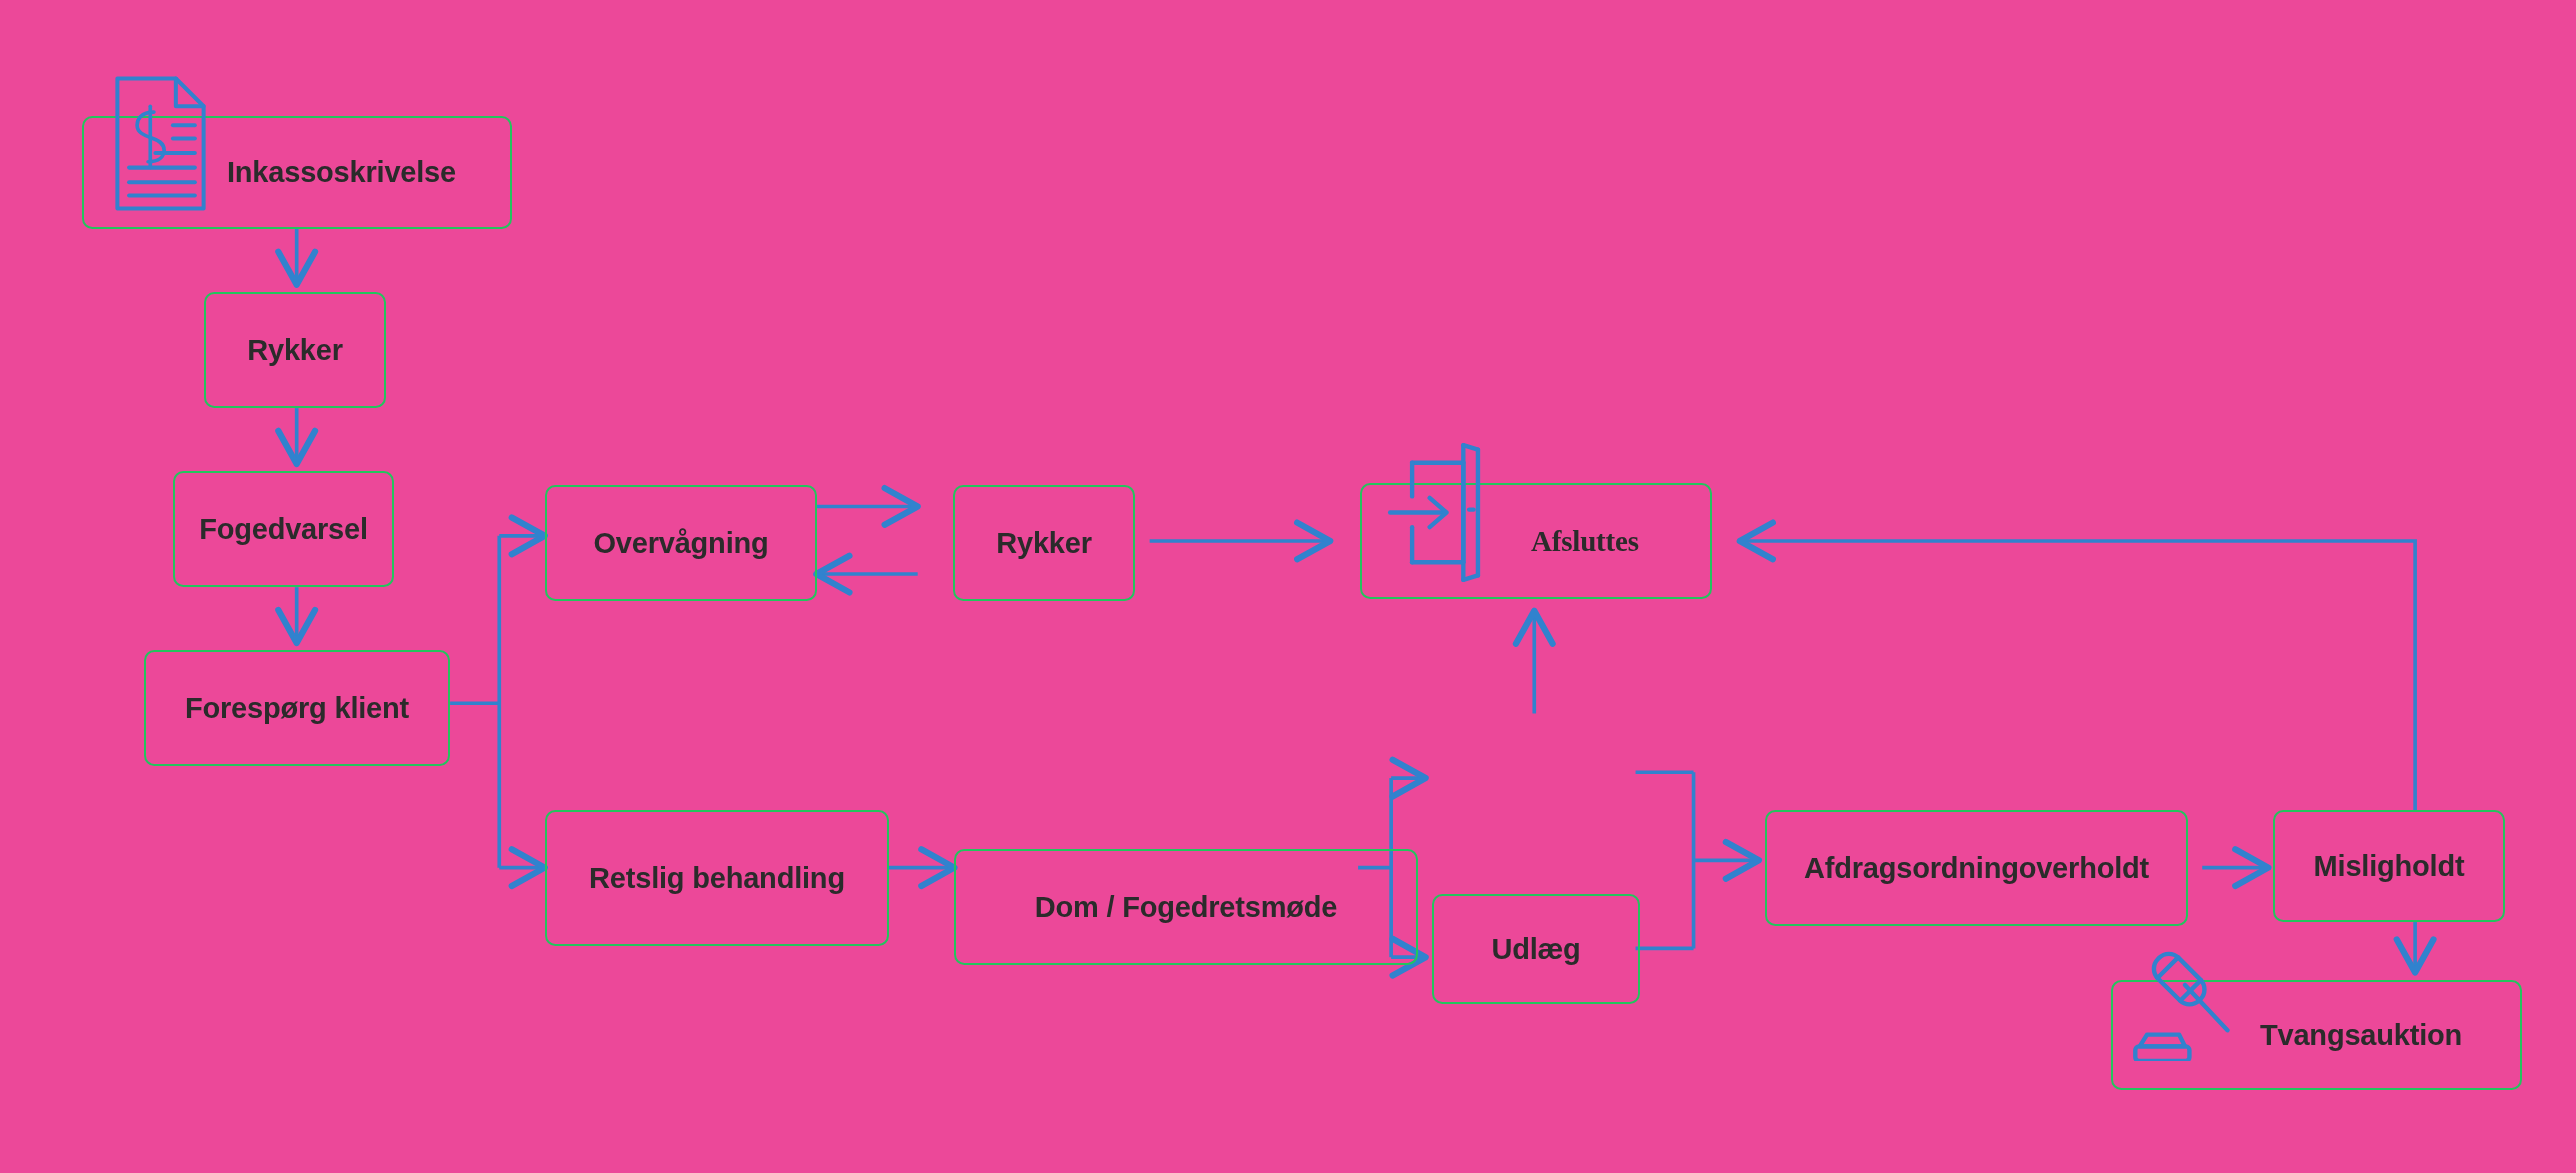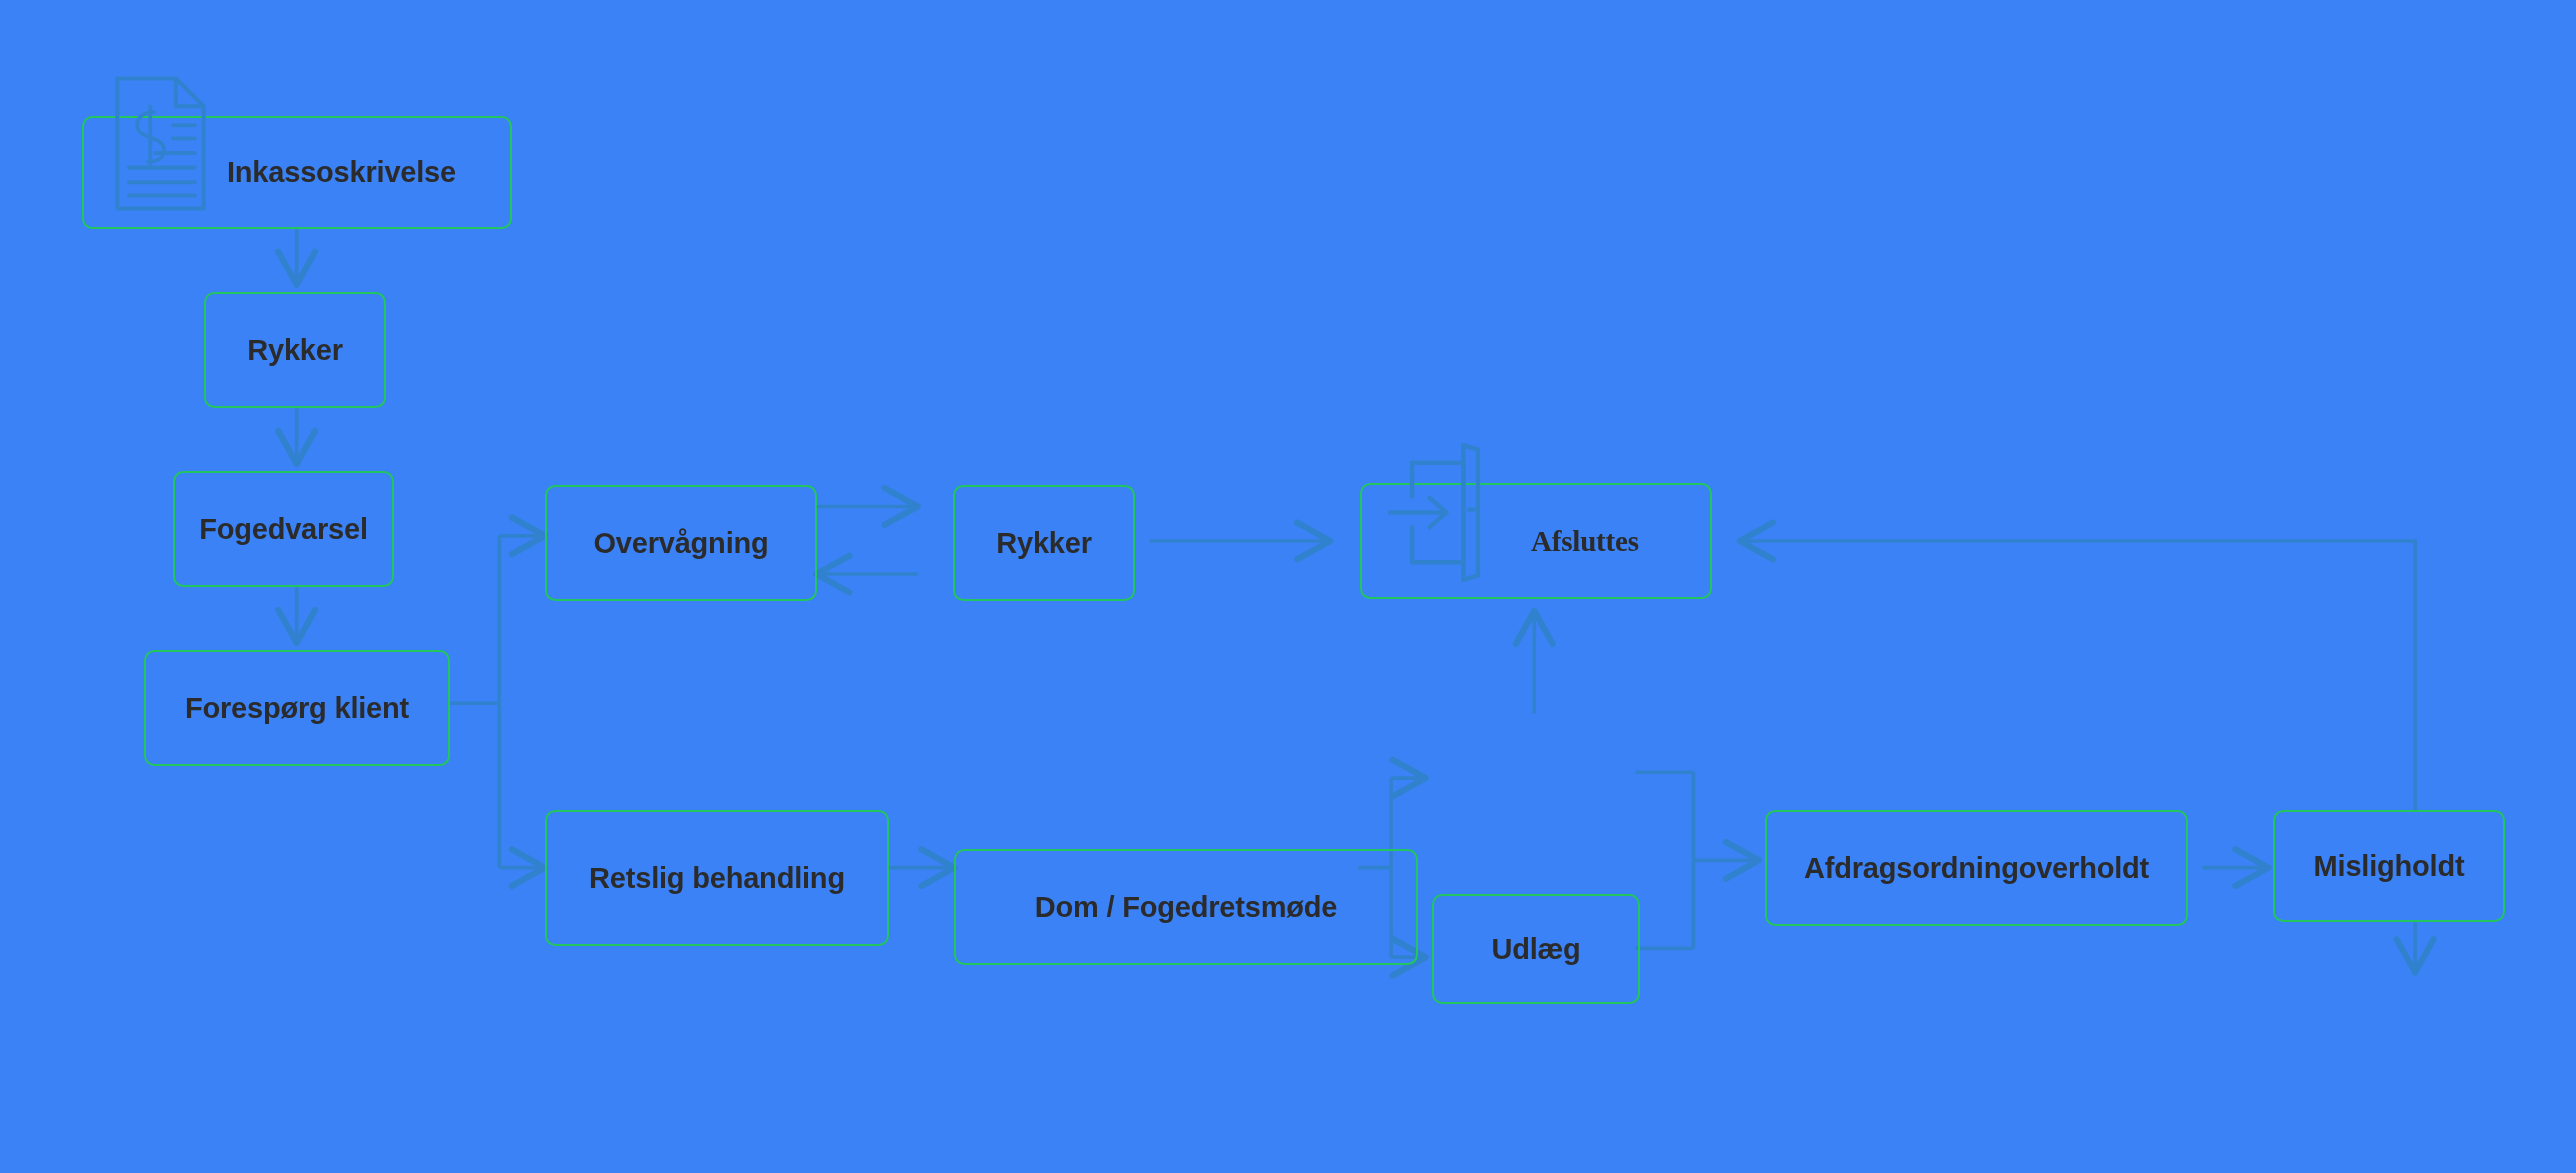--- a/index.html
+++ b/index.html
@@ -12,21 +12,21 @@
     font-family: "Liberation Sans", sans-serif;
     width: 2576px;
     height: 1173px;
     overflow: hidden;
     position: relative;
   }
   #canvas {
     position: relative;
     width: 2576px;
     height: 1173px;
-    background: #3b82f6;
+    background: #ec4899;
   }
   
   #edges {
     position: absolute;
     left: 0;
     top: 0;
     width: 2576px;
     height: 1173px;
     pointer-events: none;
   }
@@ -200,15 +200,33 @@
   </div>
 
   <div class="node" style="left:1765px; top:810px; width:423px; height:116px;">
     <span class="node-label">Afdragsordningoverholdt</span>
   </div>
 
   <div class="node" style="left:2273px; top:810px; width:232px; height:112px;">
     <span class="node-label">Misligholdt</span>
   </div>
 
+  <div class="node has-icon" style="left:2111px; top:980px; width:411px; height:110px;">
+    <span class="node-icon icon-gavel">
+      <svg viewBox="0 0 160 160" width="117" height="117" xmlns="http://www.w3.org/2000/svg" fill="none" stroke="#3182ce" stroke-width="6" stroke-linejoin="round" stroke-linecap="round">
+
+          <g transform="rotate(45 70 48)">
+            <rect x="30" y="28" width="80" height="40" rx="19" ry="19"></rect>
+            <path d="M48,28 L48,68"></path>
+            <path d="M92,28 L92,68"></path>
+          </g>
+
+          <path d="M78,56 L136,118"></path>
+
+          <path d="M16,140 L78,140 L70,124 L26,124 Z"></path>
+          <rect x="10" y="140" width="74" height="20" rx="5" ry="5"></rect>
+      </svg>
+    </span>
+    <span class="node-label lbl-pad-gavel">Tvangsauktion</span>
+  </div>
 
 </div>
 
 
 </body></html>

